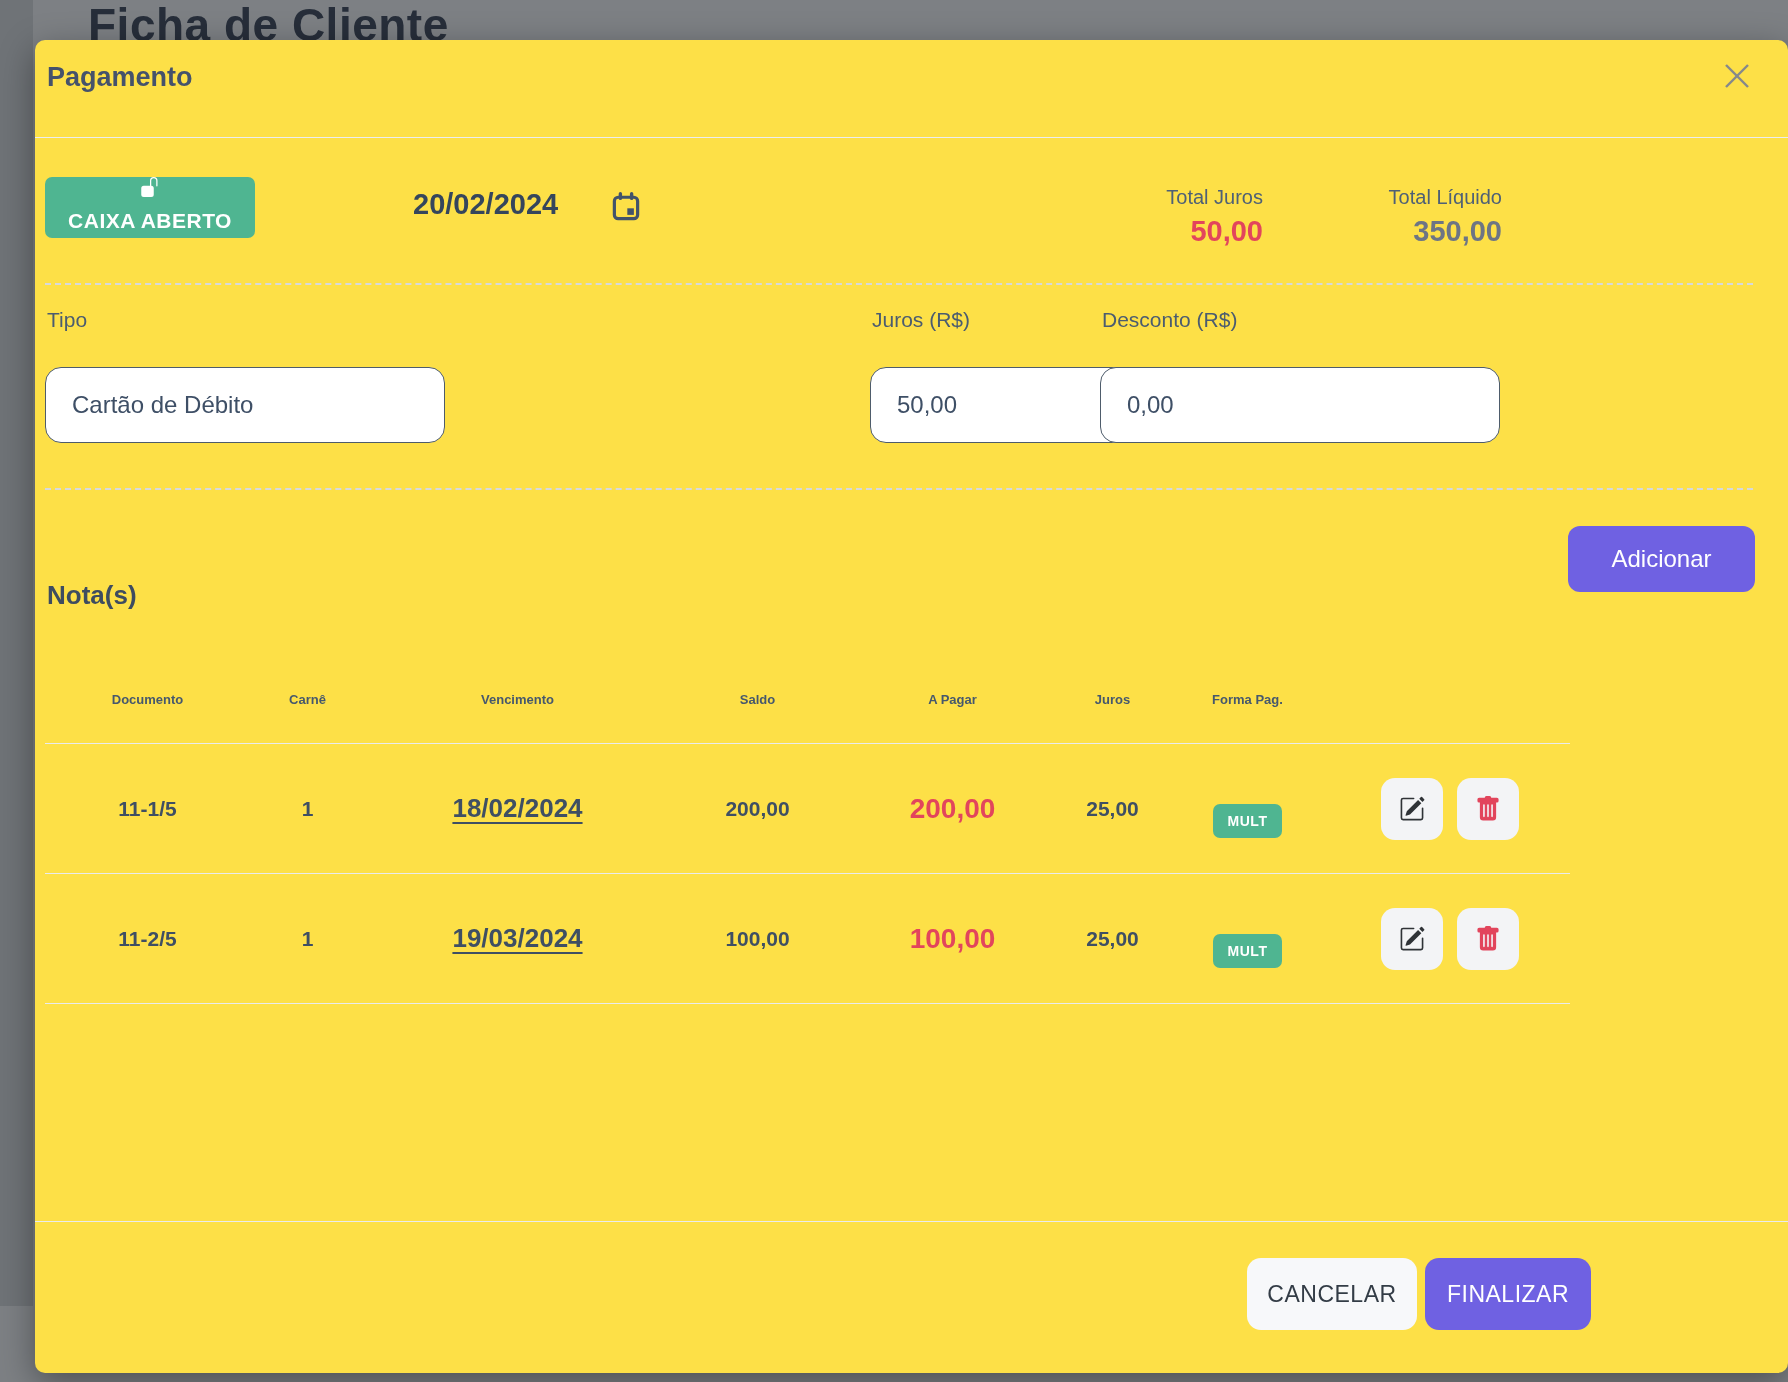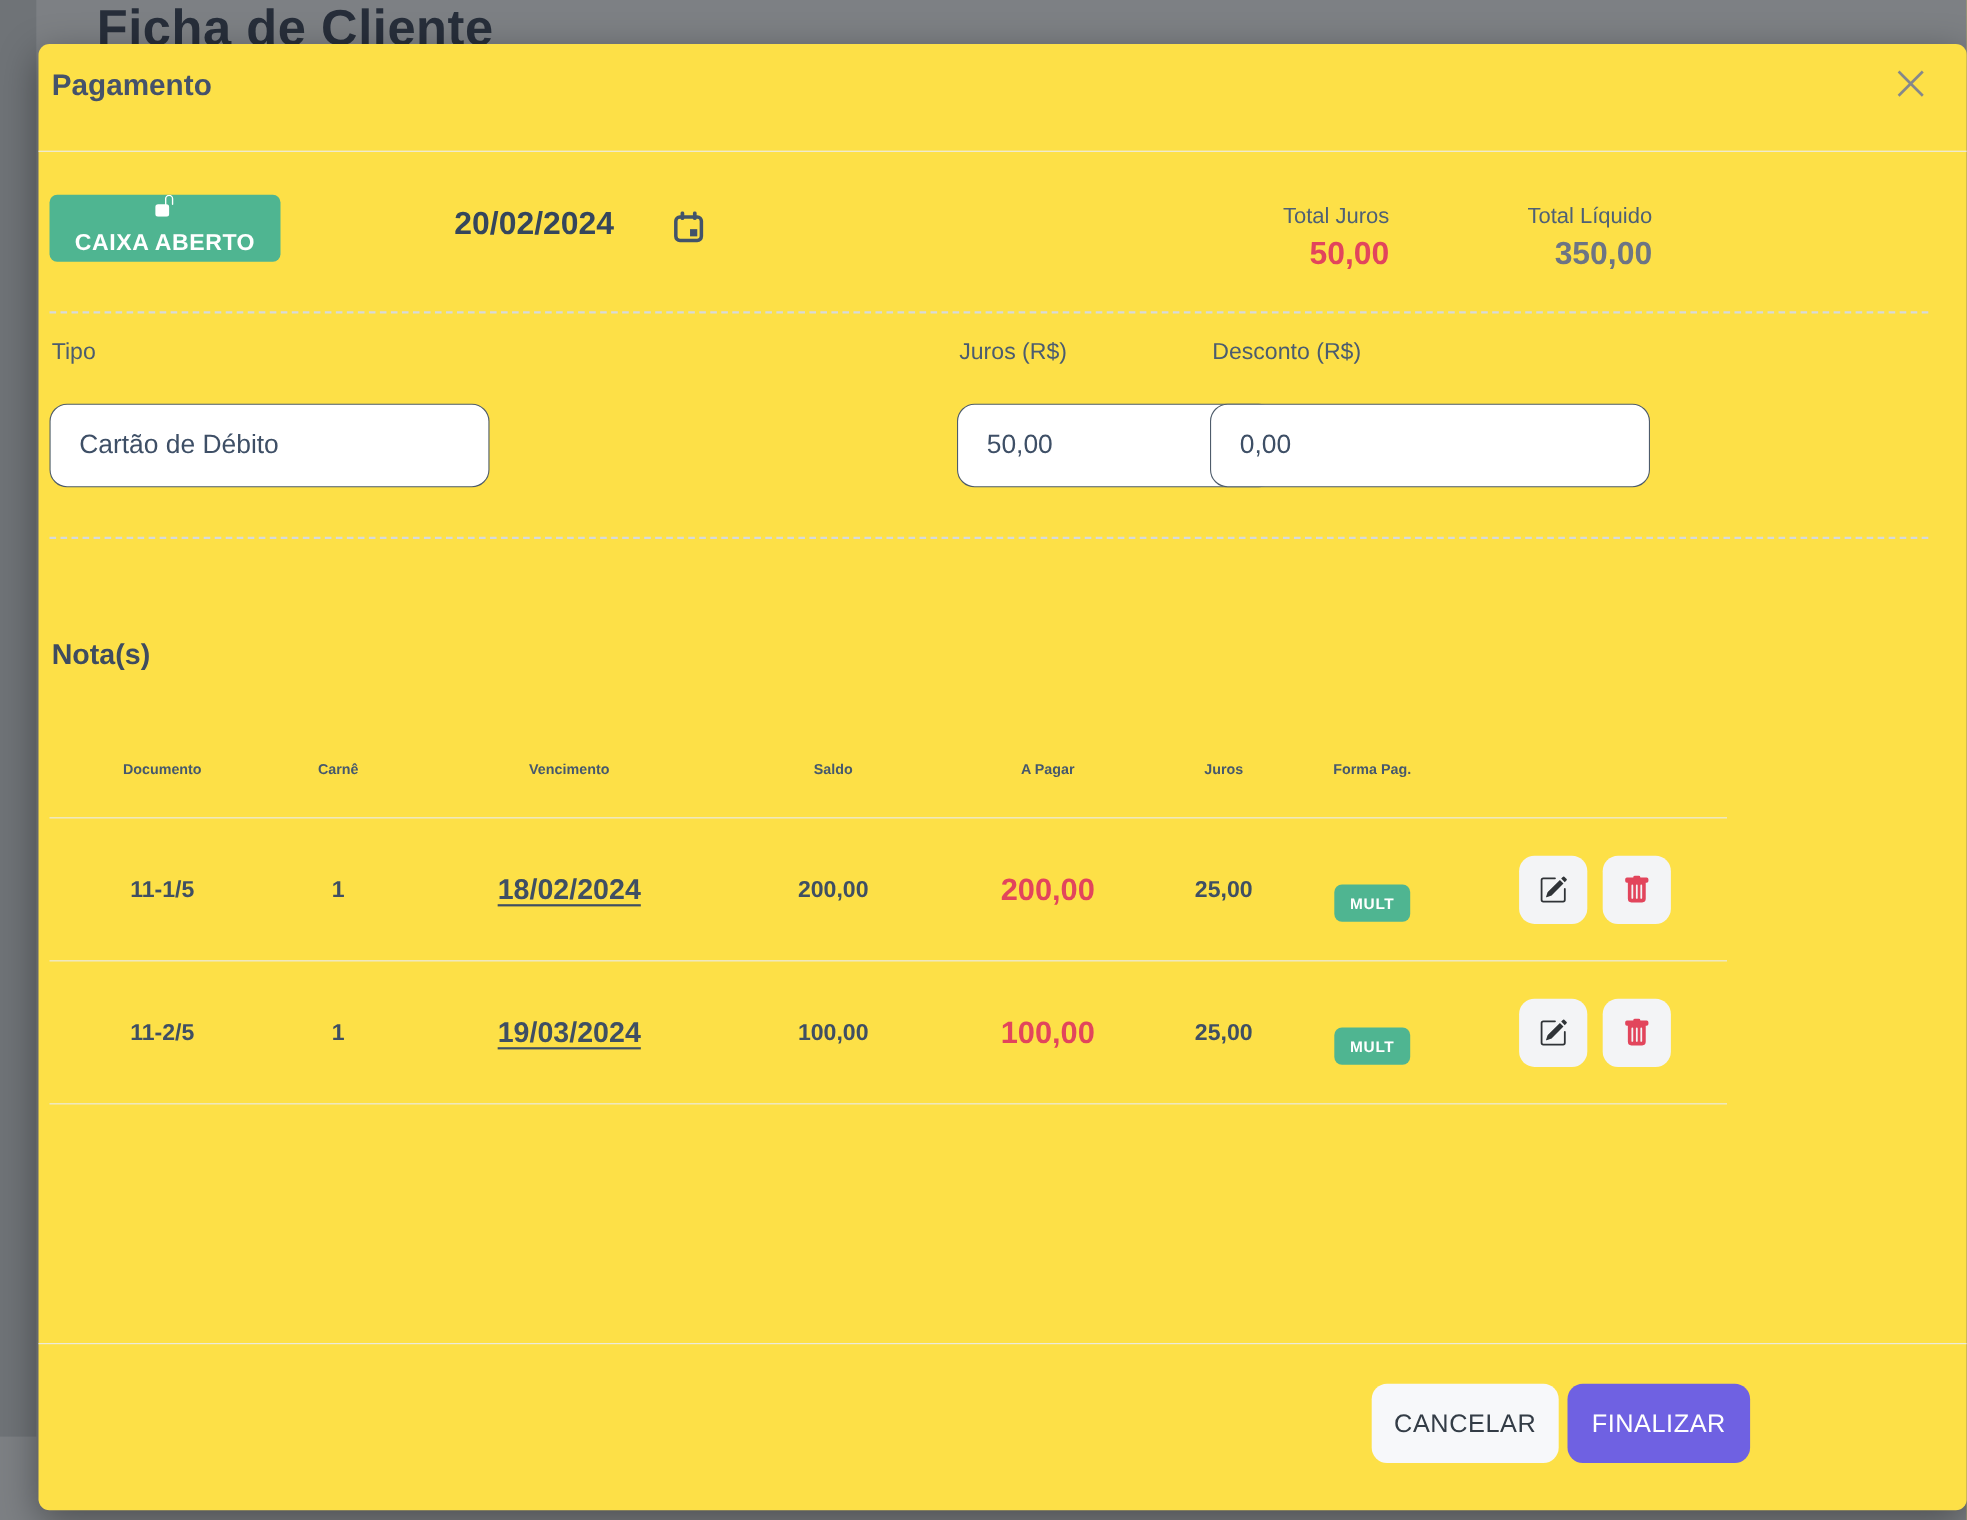--- a/index.html
+++ b/index.html
@@ -160,20 +160,21 @@
   <input class="form-input inp-tipo" value="Cartão de Débito" style="">
 
   <div class="form-label lbl-juros">Juros (R$)</div>
   <input class="form-input inp-juros" value="50,00" style="">
 
   <div class="form-label lbl-desconto">Desconto (R$)</div>
   <input class="form-input inp-desconto" value="0,00" style="">
 
   <div class="dashed dashed-2"></div>
 
+  <button class="btn-add">Adicionar</button>
   <div class="notes-title">Nota(s)</div>
 
   <div class="notes-table">
     <div class="t-row t-head">
       <div class="cell">Documento</div>
       <div class="cell">Carnê</div>
       <div class="cell">Vencimento</div>
       <div class="cell">Saldo</div>
       <div class="cell">A Pagar</div>
       <div class="cell">Juros</div>

